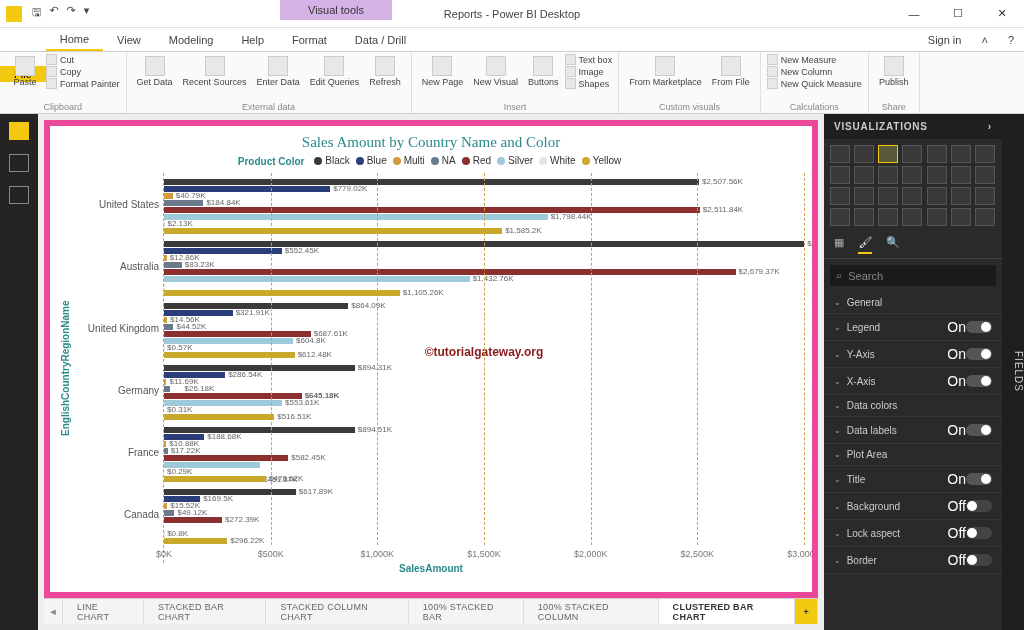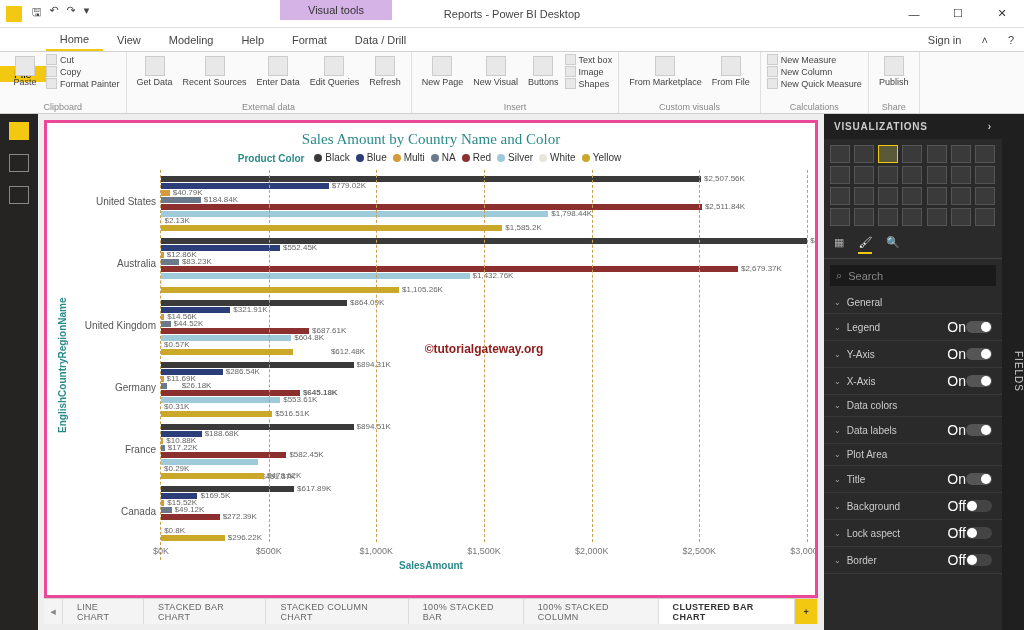--- a/index.html
+++ b/index.html
@@ -34,21 +34,21 @@
 .rsmall span { display: flex; align-items: center; gap: 3px; }
 .rsmall .si { width: 11px; height: 11px; background: #e8e8e8; border: 1px solid #ccc; display: inline-block; }
 
 
 .main { display: flex; height: 516px; }
 .leftnav { width: 38px; background: #252423; display: flex; flex-direction: column; align-items: center; padding-top: 8px; gap: 14px; }
 .leftnav .nicon { width: 20px; height: 18px; border: 1px solid #888; }
 .leftnav .nicon.active { background: #f2c811; border-color: #f2c811; }
 
 .canvas { flex: 1; position: relative; background: #eee; padding: 6px; display: flex; flex-direction: column; }
-.report { flex: 1; background: #fff; border: 3px solid #ec4899; position: relative; padding: 8px; overflow: hidden; }
+.report { flex: 1; background: #fff; border: 6px solid #ec4899; position: relative; padding: 8px; overflow: hidden; }
 
 .chart-title { text-align: center; color: #2a8a8a; font-size: 15px; font-family: Georgia, serif; margin-bottom: 4px; }
 .legend { text-align: center; font-size: 10px; color: #333; margin-bottom: 6px; }
 .legend .lt { font-weight: 600; color: #2a8a8a; margin-right: 4px; }
 .legend .li { display: inline-flex; align-items: center; gap: 3px; margin: 0 3px; }
 .legend .dot { width: 8px; height: 8px; border-radius: 50%; display: inline-block; }
 
 .plot { position: relative; height: 390px; display: flex; }
 .yaxis-label { writing-mode: vertical-rl; transform: rotate(180deg); font-size: 10px; font-weight: 600; color: #2a8a8a; text-align: center; padding: 0 2px; }
 .ycats { width: 90px; position: relative; }
@@ -336,21 +336,21 @@
             <div class="dl" style="left: calc(0.485333% + 3px); top: 144px;">$14.56K</div>
             <div class="bar" style="left: 0px; top: 151px; width: 1.484%; background: rgb(106, 122, 138);"></div>
             <div class="dl" style="left: calc(1.484% + 3px); top: 151px;">$44.52K</div>
             <div class="bar" style="left: 0px; top: 158px; width: 22.9203%; background: rgb(140, 47, 47);"></div>
             <div class="dl" style="left: calc(22.9203% + 3px); top: 158px;">$687.61K</div>
             <div class="bar" style="left: 0px; top: 165px; width: 20.16%; background: rgb(159, 202, 217);"></div>
             <div class="dl" style="left: calc(20.16% + 3px); top: 165px;">$604.8K</div>
             <div class="bar" style="left: 0px; top: 172px; width: 0.019%; background: rgb(232, 230, 218);"></div>
             <div class="dl" style="left: calc(0.019% + 3px); top: 172px;">$0.57K</div>
             <div class="bar" style="left: 0px; top: 179px; width: 20.416%; background: rgb(201, 168, 42);"></div>
-            <div class="dl" style="left: calc(20.416% + 3px); top: 179px; margin-left: 35px;">$612.48K</div>
+            <div class="dl" style="left: calc(20.416% + 3px); top: 179px;">$612.48K</div>
             <div class="bar" style="left: 0px; top: 192px; width: 29.8103%; background: rgb(58, 58, 58);"></div>
             <div class="dl" style="left: calc(29.8103% + 3px); top: 192px;">$894.31K</div>
             <div class="bar" style="left: 0px; top: 199px; width: 9.55133%; background: rgb(44, 62, 122);"></div>
             <div class="dl" style="left: calc(9.55133% + 3px); top: 199px;">$286.54K</div>
             <div class="bar" style="left: 0px; top: 206px; width: 0.389667%; background: rgb(213, 155, 58);"></div>
             <div class="dl" style="left: calc(0.389667% + 3px); top: 206px;">$11.69K</div>
             <div class="bar" style="left: 0px; top: 213px; width: 0.872667%; background: rgb(106, 122, 138);"></div>
             <div class="dl" style="left: calc(0.872667% + 3px); top: 213px; margin-left: 12px;">$26.18K</div>
             <div class="bar" style="left: 0px; top: 220px; width: 21.506%; background: rgb(140, 47, 47);"></div>
             <div class="dl" style="left: calc(21.506% + 3px); top: 220px; font-weight: bold;">$645.18K</div>

